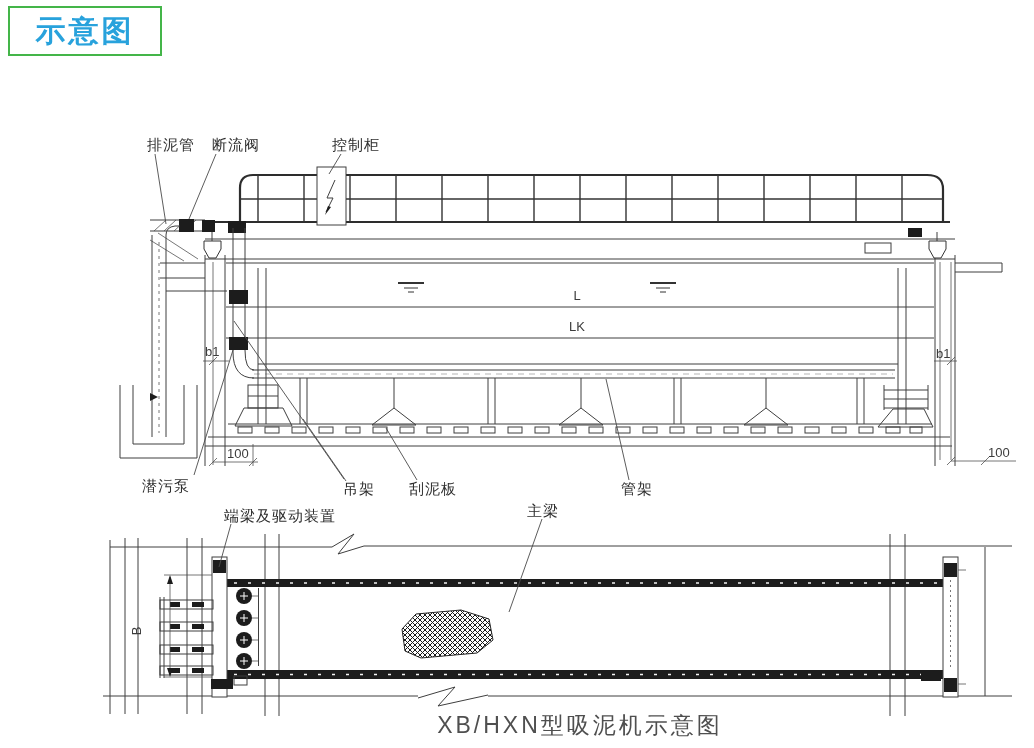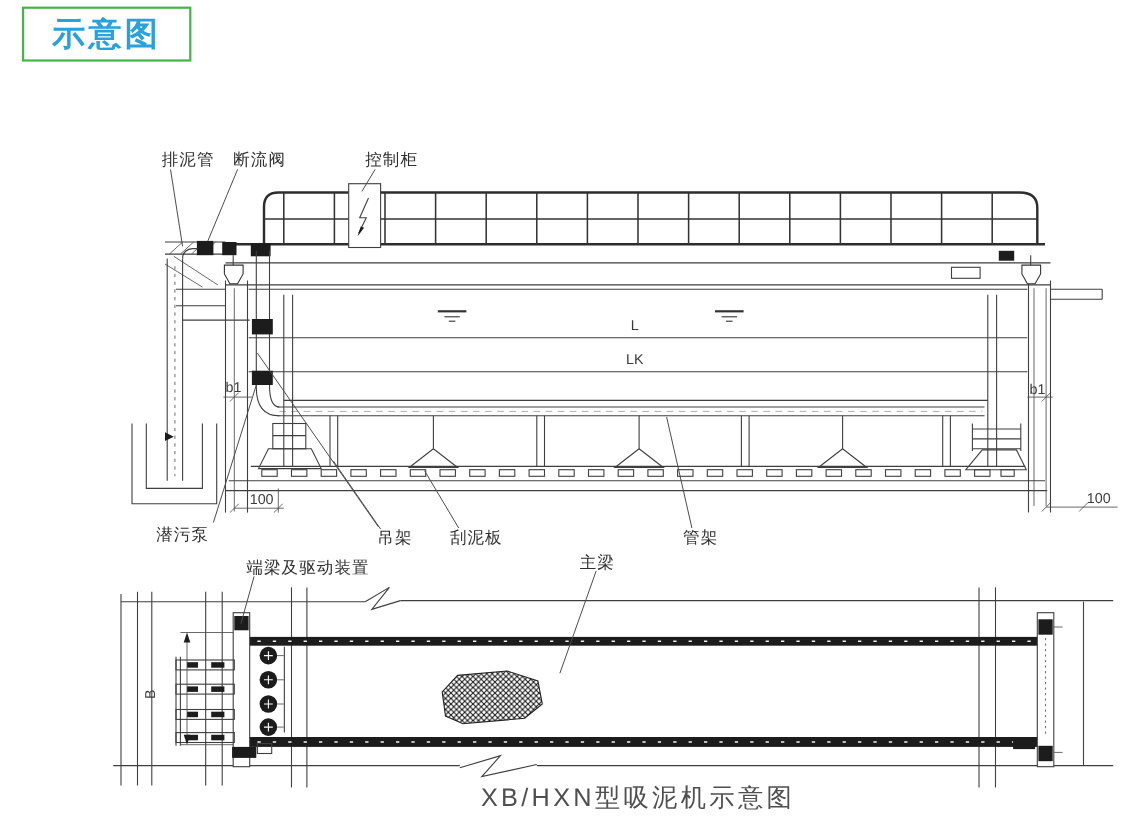--- a/index.html
+++ b/index.html
@@ -1,18 +1,18 @@
 <!DOCTYPE html>
 <html><head>
 <meta charset="utf-8">
 <style>
   html,body{margin:0;padding:0;background:#fff;}
   #stage{position:relative;width:1034px;height:748px;background:#fff;overflow:hidden;
          font-family:"Liberation Sans","DejaVu Sans",sans-serif;}
-  #badge{position:absolute;left:20px;top:6px;width:150px;height:46px;border:2px solid #44b549;
+  #badge{position:absolute;left:8px;top:6px;width:150px;height:46px;border:2px solid #44b549;
          background:#fff;display:flex;align-items:center;justify-content:center;
          color:#28a2dc;font-size:30px;font-weight:bold;letter-spacing:3px;}
   svg{position:absolute;left:0;top:0;}
   svg text{font-family:"Liberation Sans","DejaVu Sans",sans-serif;fill:#2e2e2e;}
   .lbl{font-size:15px;letter-spacing:1px;}
   .dim{font-size:13px;fill:#3c3c3c;}
   .ttl{font-size:23px;fill:#4f4f4f;letter-spacing:3px;}
   .ln{stroke:#3f3f3f;stroke-width:1;fill:none;}
   .thin{stroke:#4a4a4a;stroke-width:.75;fill:none;}
   .thick{stroke:#2d2d2d;stroke-width:2.2;fill:none;}

